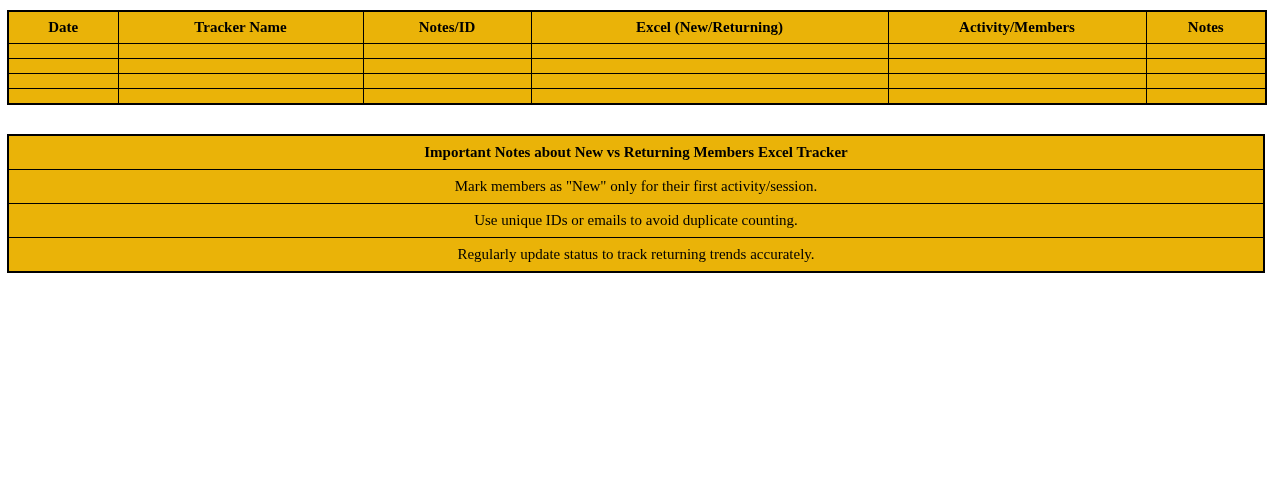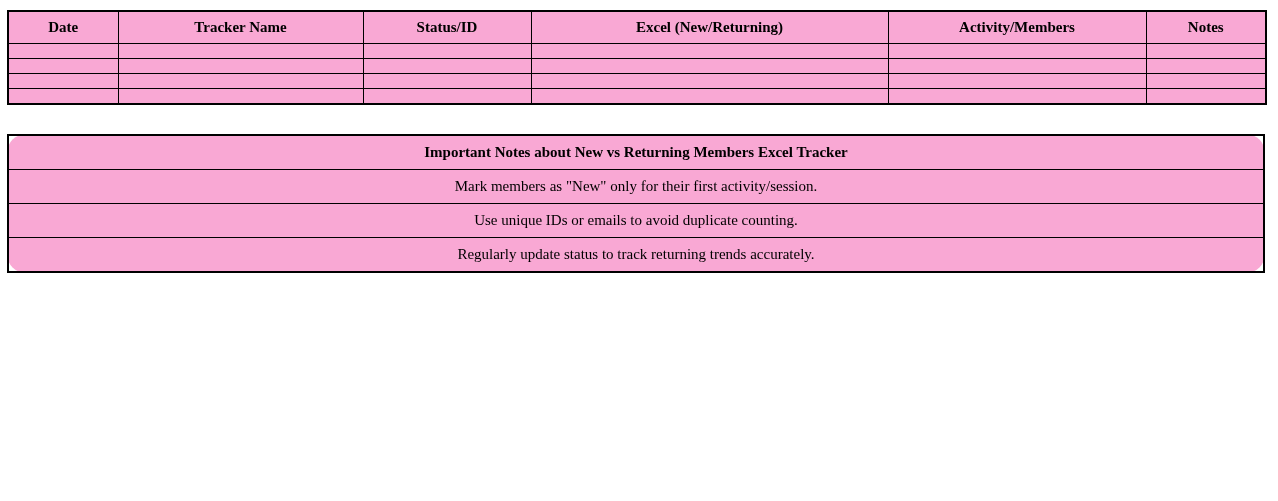--- a/index.html
+++ b/index.html
@@ -15,28 +15,27 @@
     position: relative;
     width: 1278px;
     height: 501px;
     overflow: hidden;
   }
   table {
     border-collapse: collapse;
     table-layout: fixed;
     width: 1258px;
     margin-left: 7px;
-    background: #f9a8d4;
+    background: #eab308;
   }
   #tracker-table {
     margin-top: 10px;
   }
   #notes-table {
     margin-top: 29px;
-    border-radius: 19px;
   }
   th, td {
     border: 1px solid #000000;
     text-align: center;
     vertical-align: middle;
     overflow: hidden;
     white-space: nowrap;
     padding: 0 4px;
   }
   table {
@@ -77,21 +76,21 @@
       <col class="c-member">
       <col class="c-email">
       <col class="c-status">
       <col class="c-activity">
       <col class="c-notes">
     </colgroup>
     <thead>
       <tr>
         <th>Date</th>
         <th>Tracker Name</th>
-        <th>Status/ID</th>
+        <th>Notes/ID</th>
         <th>Excel (New/Returning)</th>
         <th>Activity/Members</th>
         <th>Notes</th>
       </tr>
     </thead>
     <tbody>
       <tr>
         <td class="empty-cell"></td>
         <td class="empty-cell"></td>
         <td class="empty-cell"></td>

